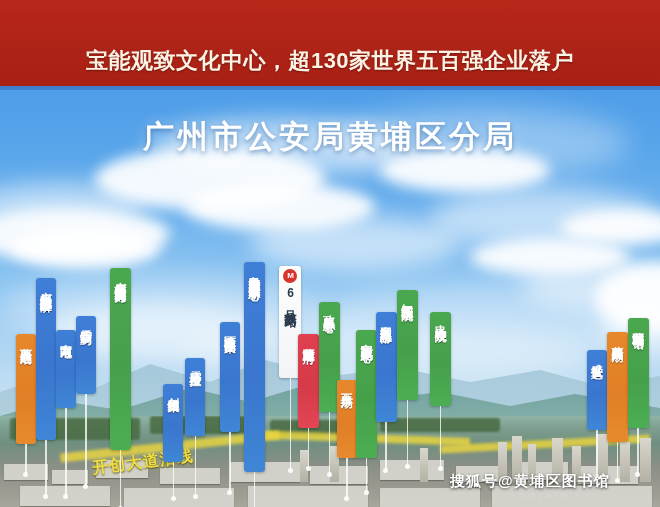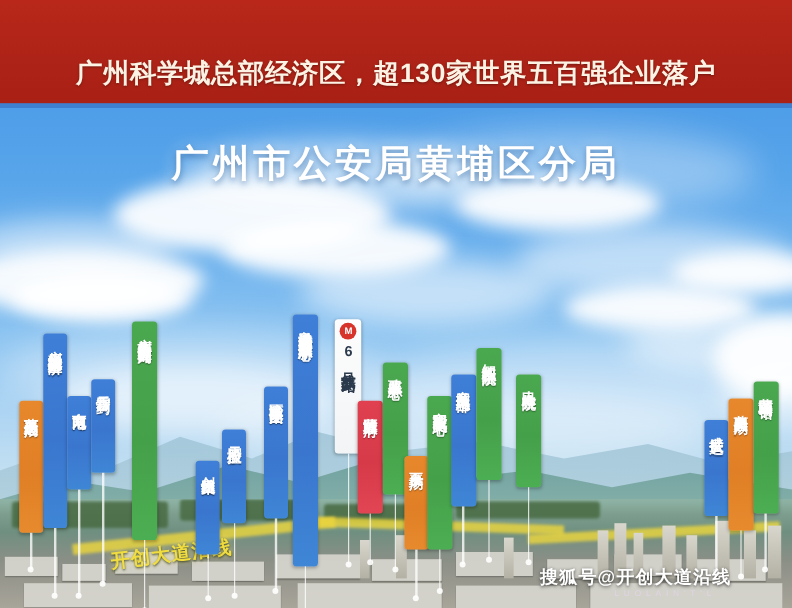--- a/index.html
+++ b/index.html
@@ -448,21 +448,21 @@
       </div>
       <div class="marker m-green" style="left: 627.647px; top: 318px; width: 21px; height: 110px;">
         <div class="plate">
           <div class="txt">黄埔区图书馆</div>
         </div>
         <div class="stem" style="height: 46px;"></div>
       </div>
     </div>
 
   <div id="header-banner">
-    <div id="banner-subtitle">广州科学城总部经济区，超130家世界五百强企业落户</div>
+    <div id="banner-subtitle">宝能观致文化中心，超130家世界五百强企业落户</div>
   </div>
 
   <div id="watermark">
-    <span>搜狐号@开创大道沿线</span>
+    <span>搜狐号@黄埔区图书馆</span>
   </div>
   <div id="wm-sub">LUOLAIN'T'L</div>
 
 </div>
 
 </body></html>

